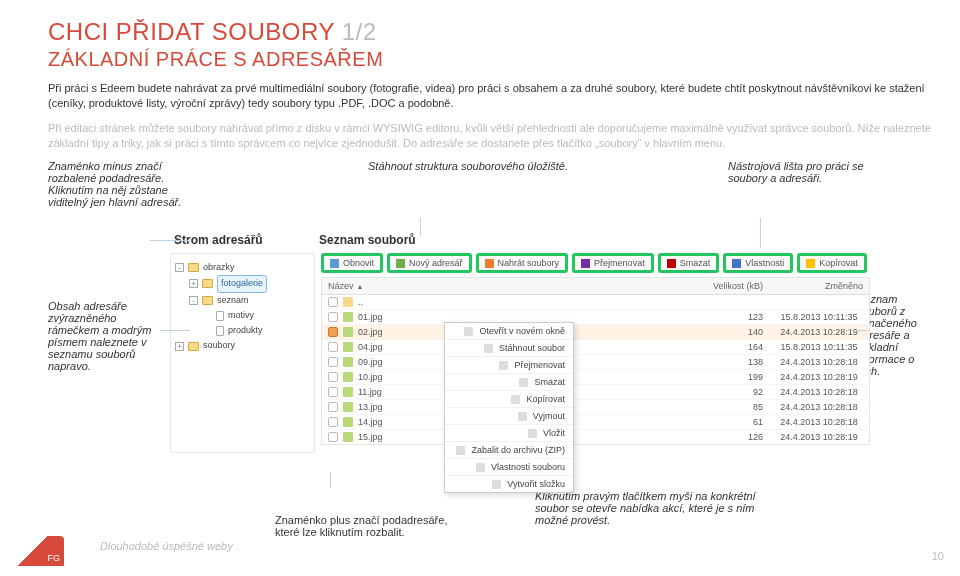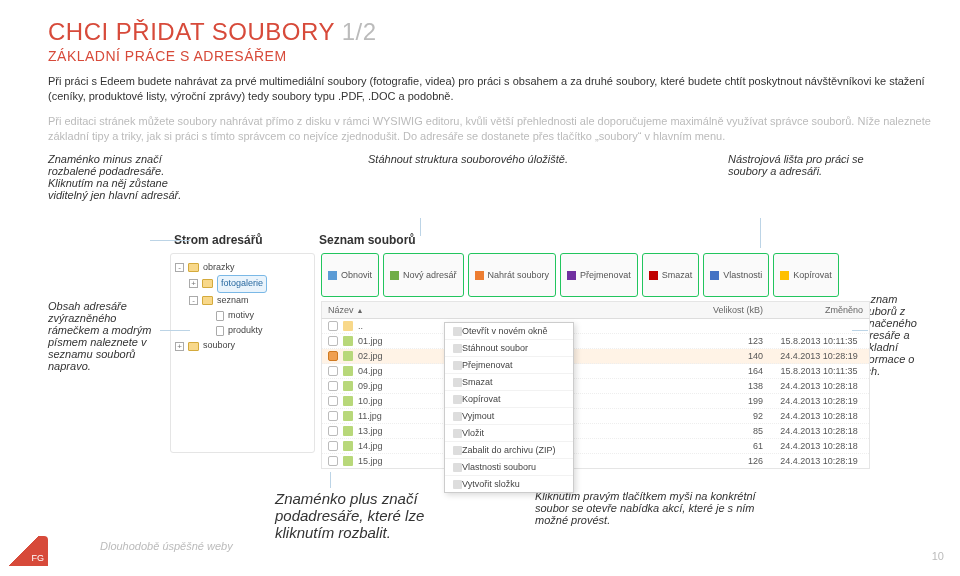--- a/index.html
+++ b/index.html
@@ -16,21 +16,21 @@
   }
   .title-line {
     font-size: 24px;
     font-weight: 400;
     letter-spacing: 0.5px;
     color: #d74a3a;
     margin-bottom: 2px;
   }
   .title-line .faded { color: #bbb; }
   .subtitle {
-    font-size: 14px;
+    font-size: 20px;
     letter-spacing: 0.5px;
     color: #d74a3a;
     margin-bottom: 10px;
   }
   .para {
     font-size: 11px;
     color: #333;
     line-height: 1.35;
     margin-bottom: 10px;
   }
@@ -60,24 +60,23 @@
     right: 28px;
     top: 293px;
     width: 75px;
     font-size: 11px;
     font-style: italic;
     color: #333;
   }
   .annot-bot1 {
     position: absolute;
     left: 275px;
-    top: 490px;
+    top: 514px;
     width: 190px;
-    font-size: 15px;
-    font-style: italic;
+    font-size: 11px;
     color: #333;
   }
   .annot-bot2 {
     position: absolute;
     left: 535px;
     top: 490px;
     width: 250px;
     font-size: 11px;
     font-style: italic;
     color: #333;
@@ -135,23 +134,23 @@
   .toolbar {
     display: flex;
     gap: 4px;
     flex-wrap: nowrap;
     margin-bottom: 4px;
   }
   .tool {
     display: flex;
     align-items: center;
     gap: 4px;
-    border: 1px solid #22c55e;
+    border: 3px solid #22c55e;
     border-radius: 3px;
-    padding: 16px 6px;
+    padding: 2px 6px;
     font-size: 9px;
     color: #555;
     background: #fafafa;
   }
   .tool .ico { width:9px; height:9px; display:inline-block; }
   .list-head {
     display: flex;
     border: 1px solid #e5e5e5;
     border-bottom: 1px solid #ddd;
     background: #f7f7f7;
@@ -186,31 +185,33 @@
     background: #fff;
     border: 1px solid #ccc;
     box-shadow: 2px 2px 6px rgba(0,0,0,0.15);
     font-size: 9px;
     z-index: 10;
   }
   .ctx-item {
     padding: 3px 8px;
     display: flex;
     align-items: center;
+    gap: 6px;
     color: #444;
     border-bottom: 1px solid #f2f2f2;
+    justify-content: flex-end;
   }
   .ctx-item:last-child { border-bottom:none; }
   .ctx-item .ci { width:9px; height:9px; display:inline-block; background:#ddd; border-radius:1px;}
   
   .footer-curl {
     position: absolute;
     left: 0;
     bottom: 10px;
-    width: 48px;
+    width: 64px;
     height: 30px;
     background: linear-gradient(135deg, transparent 50%, #d74a3a 50%);
     border-top-right-radius: 4px;
     display:flex; align-items:flex-end; justify-content:flex-end;
     color:#fff; font-size:9px; padding:3px 4px;
   }
   .footer-text {
     position: absolute;
     left: 100px;
     bottom: 24px;

